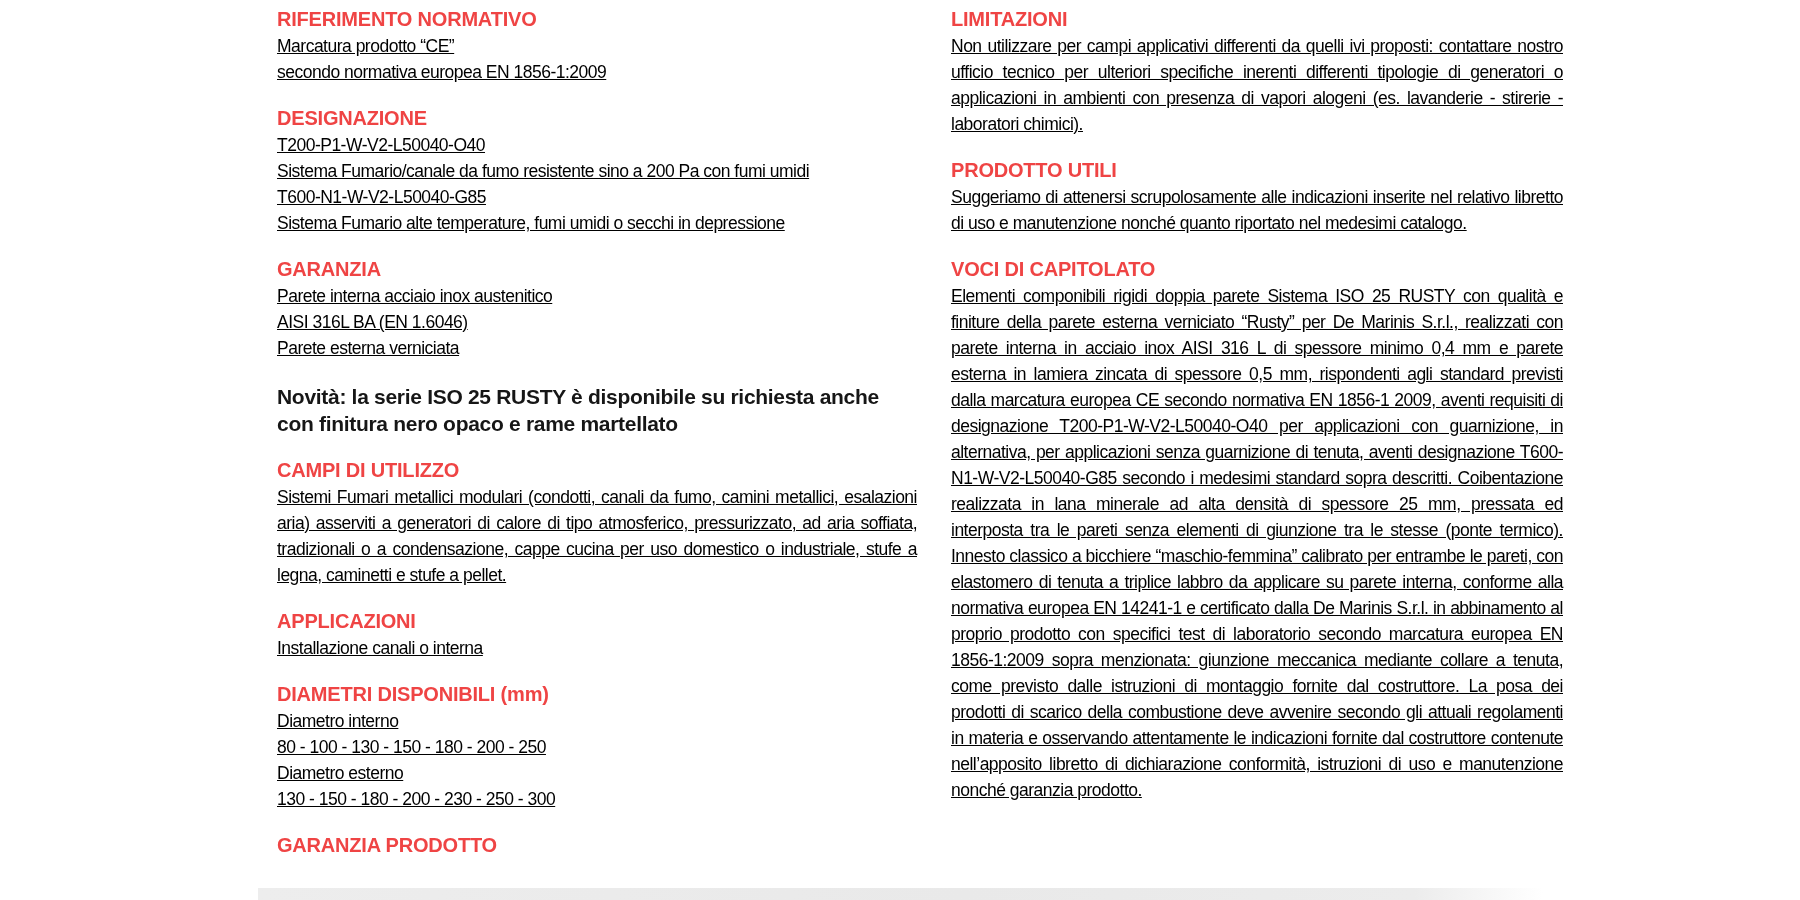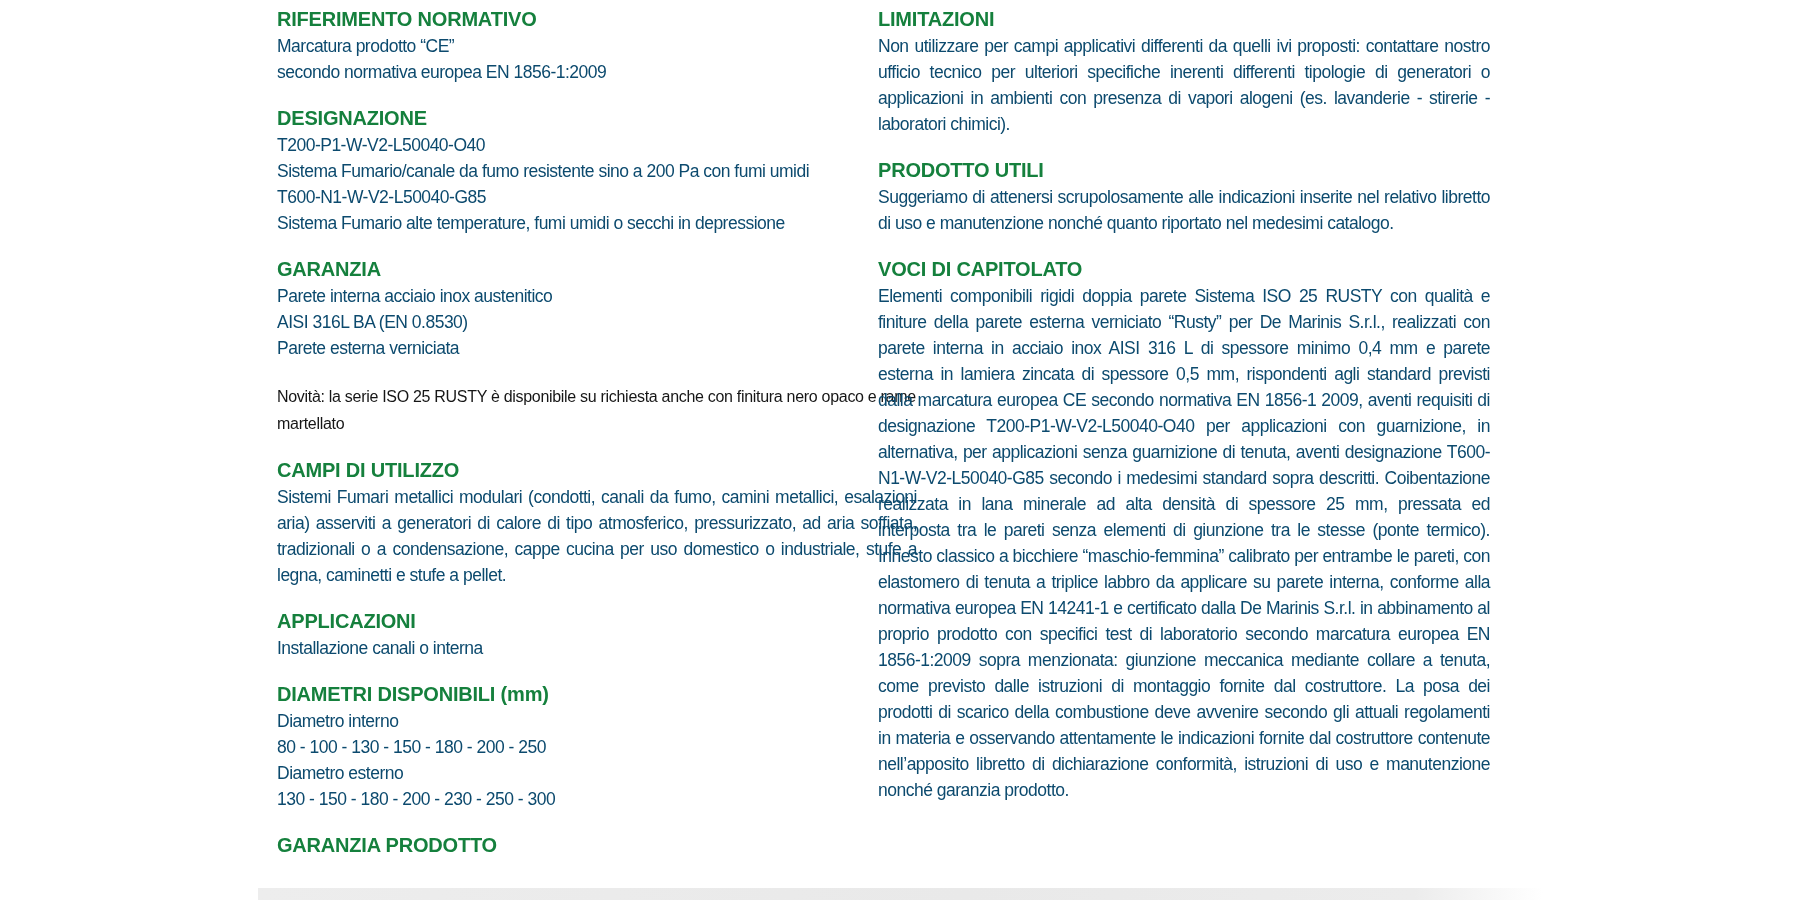--- a/index.html
+++ b/index.html
@@ -12,43 +12,44 @@
   .page {
     position: relative;
     width: 1800px; height: 900px;
     background: #ffffff;
   }
   .col {
     position: absolute;
     top: 8px;
   }
   .col.left  { left: 277px; width: 640px; }
-  .col.right { left: 878px; width: 612px; }
+  .col.right { left: 951px; width: 612px; }
   section { margin: 0 0 22px 0; }
   h3 {
     margin: 0 0 3px 0;
     font-size: 20px;
     line-height: 22px;
     font-weight: 700;
-    color: #15803d;
+    color: #ef4444;
     letter-spacing: -0.2px;
   }
   .body {
     font-size: 17.5px;
     line-height: 26px;
-    color: #0c4a6e;
+    color: #000000;
     letter-spacing: -0.5px;
+    text-decoration: underline;
   }
   .lines { white-space: pre-line; }
   .jpara { text-align: justify; }
   .note {
     margin: 0 0 22px 0;
-    font-size: 16px;
+    font-size: 21px;
     line-height: 27px;
-    font-weight: 400;
+    font-weight: 700;
     color: #161616;
     letter-spacing: -0.3px;
   }
   .bottom-bar {
     position: absolute;
     left: 258px;
     bottom: 0;
     width: 1285px;
     height: 12px;
     background: linear-gradient(to right,
@@ -72,21 +73,21 @@
       <h3>DESIGNAZIONE</h3>
       <div class="body lines">T200-P1-W-V2-L50040-O40
 Sistema Fumario/canale da fumo resistente sino a 200 Pa con fumi umidi
 T600-N1-W-V2-L50040-G85
 Sistema Fumario alte temperature, fumi umidi o secchi in depressione</div>
     </section>
 
     <section>
       <h3>GARANZIA</h3>
       <div class="body lines">Parete interna acciaio inox austenitico
-AISI 316L BA (EN 0.8530)
+AISI 316L BA (EN 1.6046)
 Parete esterna verniciata</div>
     </section>
 
     <p class="note">Novità: la serie ISO 25 RUSTY è disponibile su richiesta anche con finitura nero opaco e rame martellato</p>
 
     <section>
       <h3>CAMPI DI UTILIZZO</h3>
       <div class="body jpara">Sistemi Fumari metallici modulari (condotti, canali da fumo, camini metallici, esalazioni aria) asserviti a generatori di calore di tipo atmosferico, pressurizzato, ad aria soffiata, tradizionali o a condensazione, cappe cucina per uso domestico o industriale, stufe a legna, caminetti e stufe a pellet.</div>
     </section>
 

